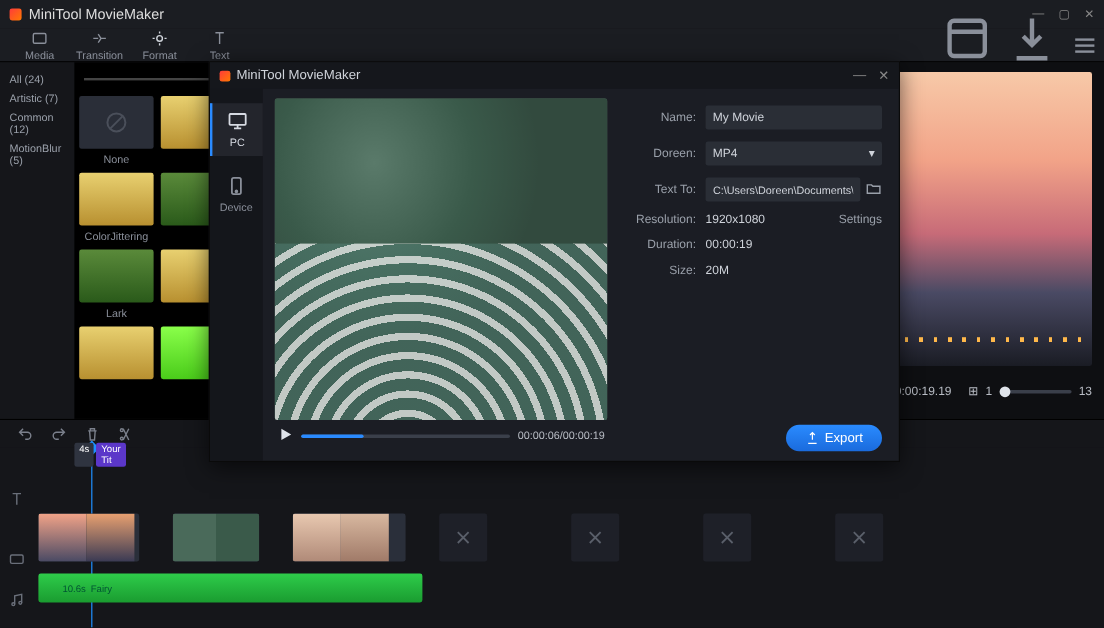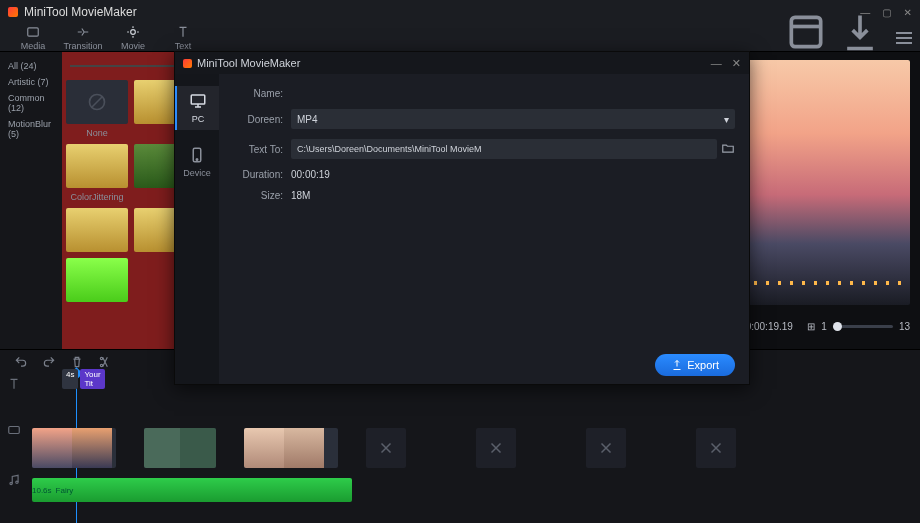--- a/index.html
+++ b/index.html
@@ -11,46 +11,46 @@
 .toolbar{height:28px;background:#1b1d22;display:flex;align-items:center;padding:0 8px;border-bottom:1px solid #000}
 .tool{display:flex;flex-direction:column;align-items:center;width:50px;color:#8a8f9a;font-size:9px;gap:2px;cursor:pointer}
 .tool svg{width:14px;height:14px}
 .toolbar-right{margin-left:auto;display:flex;gap:10px;align-items:center}
 .tool-r{display:flex;flex-direction:column;align-items:center;font-size:9px;gap:2px;color:#8a8f9a;cursor:pointer;width:44px}
 .burger{display:flex;flex-direction:column;gap:3px;cursor:pointer;margin-left:4px}
 .burger span{width:16px;height:2px;background:#8a8f9a}
 .main{display:flex;height:297px}
 .sidebar{width:62px;background:#15161a;padding:6px 4px;font-size:9px}
 .sidebar .cat{padding:3px 4px;color:#9aa0aa;cursor:pointer}
-.efx-panel{width:142px;background:#7f1d1d;padding:6px 4px;overflow:hidden;position:relative}
+.efx-panel{width:142px;background:#000000;padding:6px 4px;overflow:hidden;position:relative}
 .slider-top{display:flex;align-items:center;gap:4px;padding:2px 4px}
 .slider-top .track{flex:1;height:2px;background:#444}
 .thumb-grid{display:flex;flex-wrap:wrap;gap:6px;margin-top:6px}
 .efx-thumb{width:62px;display:flex;flex-direction:column;align-items:center;gap:4px;cursor:pointer}
 .efx-img{width:62px;height:44px;background:#2a2e38;border-radius:2px;overflow:hidden;position:relative}
 .efx-thumb .label{font-size:9px;color:#8a8f9a}
 .preview-area{flex:1;background:#0e0f12;display:flex;flex-direction:column;position:relative}
 .preview-canvas{flex:1;margin:8px 10px 4px;background:linear-gradient(180deg,#f7c9a8 0%,#f2a388 30%,#c76b78 55%,#4a4a64 75%,#1a1c24 100%);border-radius:2px;position:relative}
 .preview-ctrl{height:34px;margin:0 10px 6px;display:flex;align-items:center;justify-content:flex-end;gap:14px;font-size:10px;color:#b8bcc4}
 .tc{font-variant-numeric:tabular-nums}
 .zoom{display:flex;align-items:center;gap:6px}
 .zoom .ztrack{width:60px;height:3px;background:#3a3f4a;border-radius:2px;position:relative}
 .zoom .zthumb{position:absolute;left:0;top:-3px;width:9px;height:9px;border-radius:50%;background:#dfe3ea}
 .tl-toolbar{height:24px;background:#15161a;display:flex;align-items:center;gap:14px;padding:0 14px;color:#7b808c;border-top:1px solid #000}
 .tl-toolbar svg{width:14px;height:14px}
 .timeline{background:#15161a;height:150px;padding:4px 0 0 0;position:relative}
-.tl-row{display:flex;align-items:flex-start;height:46px}
+.tl-row{display:flex;align-items:flex-end;height:46px}
 .tl-lbl{width:28px;display:flex;justify-content:center;color:#6a6f7a}
 .tl-content{flex:1;position:relative;height:100%;display:flex;align-items:center}
 .clip{height:40px;background:#2a2f3a;border-radius:2px;display:flex;overflow:hidden;position:relative}
 .clip img,.clip .imgbox{width:40px;height:40px;background:#3a3f4a}
 .text-tag{position:absolute;top:-12px;left:0;display:flex;gap:2px}
 .text-tag span{background:#5b37c9;color:#fff;font-size:8px;padding:1px 4px;border-radius:2px}
 .text-tag span:first-child{background:#2f3440}
-.audio-clip{height:24px;background:linear-gradient(#2ecc4a,#1a9c30);border-radius:2px;display:flex;align-items:center;padding:0 0;font-size:8px;color:#053}
+.audio-clip{height:24px;background:linear-gradient(#2ecc4a,#1a9c30);border-radius:2px;display:flex;align-items:center;padding:0 20px;font-size:8px;color:#053}
 .playhead{position:absolute;top:0;bottom:0;width:1px;background:#1e90ff;left:76px}
 .playhead::before{content:"";position:absolute;top:-4px;left:-4px;width:9px;height:9px;background:#1e90ff;transform:rotate(45deg)}
 
 .modal{position:absolute;left:174px;top:51px;width:576px;height:334px;background:#1b1d24;border:1px solid #0a0a0a;box-shadow:0 4px 18px rgba(0,0,0,.6)}
 .modal-title{height:22px;background:#15171c;display:flex;align-items:center;padding:0 8px;font-size:11px;color:#cfd3da}
 .modal-title .logo2{width:9px;height:9px;background:linear-gradient(135deg,#ff3b3b,#ff7a00);border-radius:2px;margin-right:5px}
 .modal-title .mctrl{margin-left:auto;display:flex;gap:10px;color:#888;cursor:pointer}
 .modal-body{display:flex;height:calc(100% - 22px)}
 .dest-col{width:44px;background:#14161b;display:flex;flex-direction:column;align-items:center;gap:10px;padding-top:12px}
 .dest{display:flex;flex-direction:column;align-items:center;font-size:9px;color:#8a8f9a;gap:4px;cursor:pointer;padding:6px 2px;width:100%}
@@ -105,21 +105,21 @@
     <svg viewBox="0 0 24 24" fill="none" stroke="#8a8f9a" stroke-width="2">
         <path d="M3 12h7m4 0h7M10 6l4 6-4 6"></path>
       </svg>
     <span>Transition</span>
   </div>
   <div class="tool">
     <svg viewBox="0 0 24 24" fill="none" stroke="#cfd3da" stroke-width="2">
         <circle cx="12" cy="12" r="4"></circle>
         <path d="M12 2v3m0 14v3M2 12h3m14 0h3"></path>
       </svg>
-    <span>Movie</span>
+    <span>Format</span>
   </div>
   <div class="tool">
     <svg viewBox="0 0 24 24" fill="none" stroke="#8a8f9a" stroke-width="2">
         <path d="M6 4h12M12 4v16"></path>
       </svg>
     <span>Text</span>
   </div>
   <div class="toolbar-right">
     <div class="tool-r">
       <svg viewBox="0 0 24 24" fill="none" stroke="#8a8f9a" stroke-width="2">
@@ -168,20 +168,24 @@
       <div class="efx-thumb">
           <div class="efx-img g-yellow"></div>
         </div>
       <div class="efx-thumb">
         <div class="efx-img g-yellow"></div>
         <span class="label">ColorJittering</span>
       </div>
       <div class="efx-thumb">
           <div class="efx-img g-green"></div>
         </div>
+      <div class="efx-thumb">
+        <div class="efx-img g-green"></div>
+        <span class="label">Lark</span>
+      </div>
       <div class="efx-thumb">
           <div class="efx-img g-yellow"></div>
         </div>
       <div class="efx-thumb">
           <div class="efx-img g-yellow"></div>
         </div>
       <div class="efx-thumb">
           <div class="efx-img g-lime"></div>
         </div>
     </div>
@@ -321,48 +325,70 @@
       </div>
       <div class="dest">
         <svg viewBox="0 0 24 24" fill="none" stroke="currentColor" stroke-width="2">
             <rect x="7" y="3" width="10" height="18" rx="2"></rect>
             <circle cx="12" cy="18" r="1"></circle>
           </svg>
         <span>Device</span>
       </div>
     </div>
 
+    <div class="mv-preview">
+      <div class="mv-canvas">
+          <div class="wave"></div>
+        </div>
+      <div class="mv-transport">
+        <span class="play">
+          <svg width="14" height="14" viewBox="0 0 24 24" fill="#dfe3ea">
+              <path d="M6 4l14 8-14 8z"></path>
+            </svg>
+        </span>
+        <div class="prog">
+            <div class="fill"></div>
+          </div>
+        <span style="font-size:9px">00:00:06/00:00:19</span>
+      </div>
+    </div>
 
     <div class="form-col">
       <div class="frow">
         <div class="flabel">Name:</div>
+        <input class="finput" value="My Movie" style="">
       </div>
       <div class="frow">
         <div class="flabel">Doreen:</div>
         <div class="fselect">
           <span>MP4</span>
           <span>▾</span>
         </div>
       </div>
       <div class="frow">
         <div class="flabel">Text To:</div>
         <input class="finput" style="font-size: 9px;" value="C:\Users\Doreen\Documents\MiniTool MovieM">
         <span class="folder-ic">
           <svg width="14" height="14" viewBox="0 0 24 24" fill="none" stroke="currentColor" stroke-width="2">
               <path d="M3 7h6l2 2h10v10H3z"></path>
             </svg>
         </span>
       </div>
       <div class="frow">
+        <div class="flabel">Resolution:</div>
+        <span class="fval">1920x1080</span>
+        <span class="settings-link" style="margin-left:auto">Settings</span>
+      </div>
+      <div class="frow">
         <div class="flabel">Duration:</div>
         <span class="fval">00:00:19</span>
       </div>
       <div class="frow">
         <div class="flabel">Size:</div>
-        <span class="fval">18M</span>
+        <span class="fval">20M</span>
       </div>
       <div class="export-btn">
         <svg width="12" height="12" viewBox="0 0 24 24" fill="none" stroke="#fff" stroke-width="2">
             <path d="M12 3v12m-4-8l4-4 4 4M5 21h14"></path>
           </svg>
         <span>Export</span>
       </div>
     </div>
   </div>
 </div>

